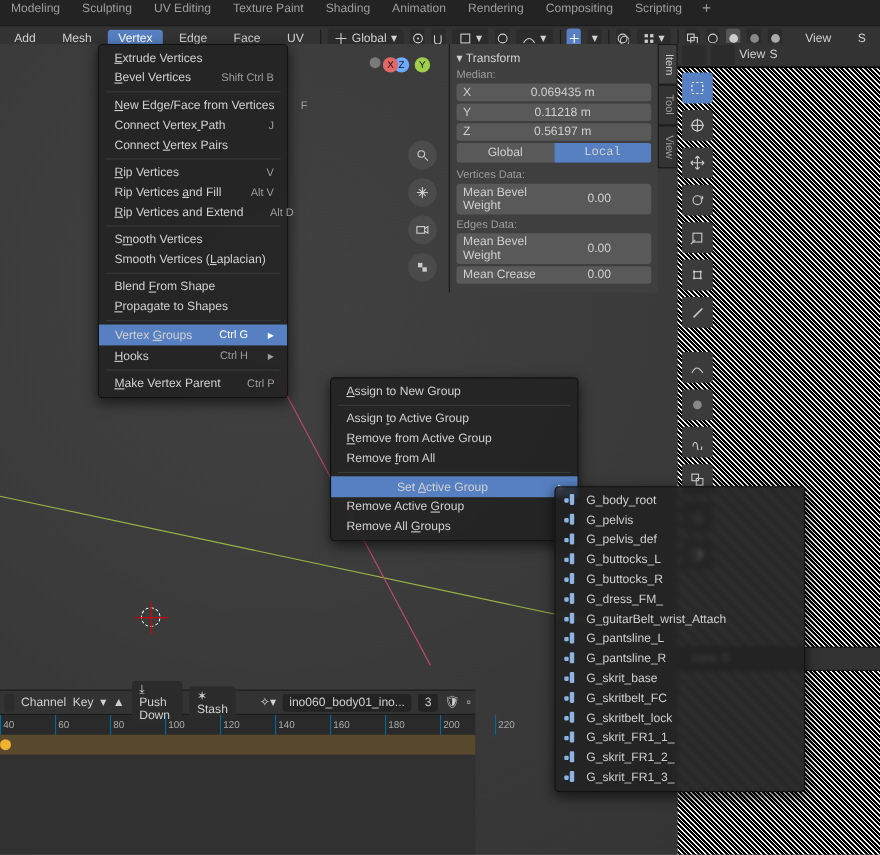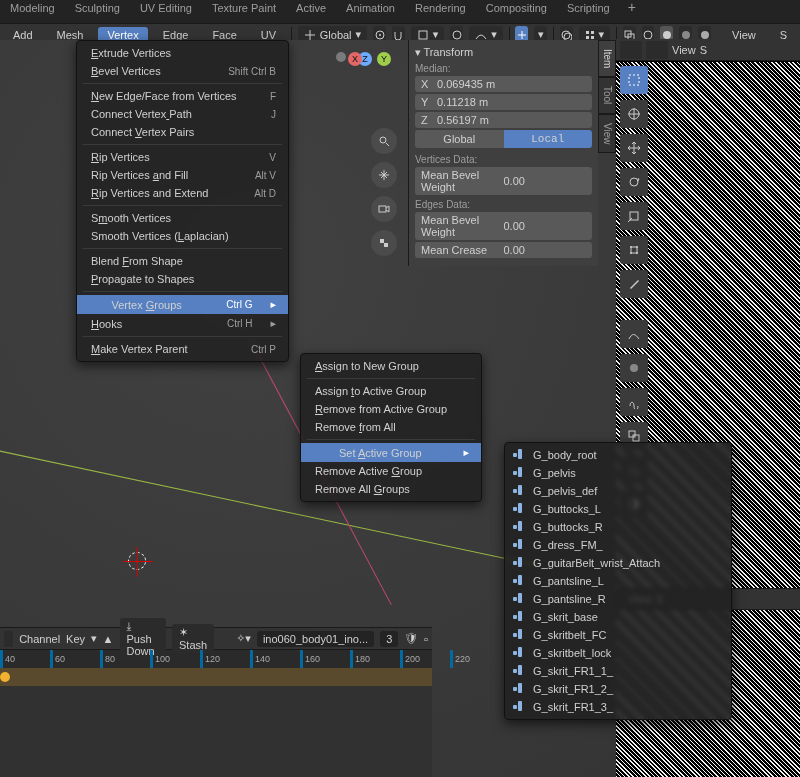--- a/index.html
+++ b/index.html
@@ -36,42 +36,42 @@
   .navdot{width:26px;height:26px;border-radius:50%;background:#4b4b4b;display:flex;align-items:center;justify-content:center;color:#bbb;}
   
   .npanel{position:absolute;right:18px;top:0;width:190px;background:var(--panel);border-left:1px solid var(--line);padding:6px;}
   .ntabs{position:absolute;right:0;top:0;width:18px;display:flex;flex-direction:column;}
   .ntab{writing-mode:vertical-rl;padding:8px 2px;background:var(--bg2);color:var(--text2);border:1px solid var(--line);font-size:10px;}
   .ntab.active{background:var(--panel);color:var(--text);}
   .npanel h4{margin:0 0 4px;font-weight:normal;font-size:11px;}
   .npanel .lbl{color:var(--text2);font-size:10px;margin:4px 0 2px;}
   .nrow{display:flex;align-items:center;background:var(--field);border-radius:3px;margin-bottom:2px;padding:2px 6px;}
   .nrow span:first-child{flex:0 0 16px;color:var(--text);}
-  .nrow span:last-child{flex:1;text-align:left;}
+  .nrow span:last-child{flex:1;text-align:center;}
   .toggle2{display:flex;border-radius:3px;overflow:hidden;margin:2px 0 6px;}
   .toggle2 div{flex:1;text-align:center;padding:3px 0;background:var(--field);}
   .toggle2 div.on{background:var(--blue);font-family:Liberation Mono, monospace;}
   
   .uvstrip{width:184px;background:#000;position:relative;}
   .uvhdr{position:absolute;top:-1px;left:0;right:0;height:22px;background:var(--bg2);border-bottom:1px solid var(--line);display:flex;gap:4px;align-items:center;padding:0 4px;}
   .uvhdr .tool{width:22px;height:18px;background:var(--bg1);border-radius:2px;}
   .uvhdr2{position:absolute;top:548px;left:0;right:0;height:22px;background:var(--bg2);border-top:1px solid var(--line);border-bottom:1px solid var(--line);display:flex;gap:4px;align-items:center;padding:0 4px;}
   .uv-noise{position:absolute;top:22px;left:0;right:0;bottom:0;background:
     repeating-linear-gradient(45deg,#fff 0 1px,#000 1px 3px),
     repeating-linear-gradient(-45deg,#fff 0 1px,transparent 1px 4px);mix-blend-mode:screen;opacity:.95;}
   .uv-tools{position:absolute;top:26px;left:4px;display:flex;flex-direction:column;gap:6px;}
   .uv-tool{width:28px;height:28px;background:#3b3b3b;border-radius:3px;display:flex;align-items:center;justify-content:center;color:#ccc;}
   .uv-tool.sel{background:var(--blue);}
   
   .dope{position:absolute;left:0;right:184px;bottom:0;height:150px;background:#313131;border-top:1px solid var(--line);}
   .dope .dhdr{height:22px;background:var(--bg2);display:flex;align-items:center;gap:6px;padding:0 4px;border-bottom:1px solid var(--line);}
   .dope .dhdr .dbtn{padding:2px 7px;background:var(--bg1);border-radius:3px;}
   .dope .dhdr .field{background:var(--bg0);padding:2px 6px;border-radius:3px;}
   .dope .ruler{height:18px;background:#2a2a2a;display:flex;}
-  .dope .tick{flex:0 0 50px;border-left:3px solid #0369a1;font-size:9px;color:#aaa;padding-left:2px;line-height:18px;}
+  .dope .tick{flex:0 0 50px;border-left:1px solid #0369a1;font-size:9px;color:#aaa;padding-left:2px;line-height:18px;}
   .dope .track{height:18px;background:#5a4a2d;margin-top:0;position:relative;}
   .dope .key{position:absolute;left:0;top:4px;width:10px;height:10px;background:#f0b030;border-radius:50%;}
   
   .menu{position:absolute;background:#1f1f1fcc;backdrop-filter:blur(2px);border:1px solid #111;border-radius:4px;padding:3px 0;box-shadow:0 4px 12px rgba(0,0,0,.6);}
   .menu .mi{display:flex;align-items:center;padding:3px 12px 3px 14px;white-space:nowrap;cursor:pointer;}
   .menu .mi .mlabel{flex:1;}
   .menu .mi .sc{color:var(--text2);margin-left:24px;font-size:10px;}
   .menu .mi .arr{margin-left:18px;color:var(--text2);}
   .menu .mi.hi{background:var(--blue);text-align:center;}
   .menu .mi.hi .sc,.menu .mi.hi .arr,.menu .mi.hi .mlabel{color:#fff;}
@@ -83,21 +83,21 @@
   u{text-decoration:underline;}
 </style>
 </head>
 <body>
 
 <div class="wstabs" id="wstabs">
     <div class="wstab">Modeling</div>
     <div class="wstab">Sculpting</div>
     <div class="wstab">UV Editing</div>
     <div class="wstab">Texture Paint</div>
-    <div class="wstab">Active</div>
+    <div class="wstab">Shading</div>
     <div class="wstab">Animation</div>
     <div class="wstab">Rendering</div>
     <div class="wstab">Compositing</div>
     <div class="wstab">Scripting</div>
     <div class="wstab plus">+</div>
   </div>
 
 <div class="hdr">
   <span class="btn">Add</span>
   <span class="btn">Mesh</span>
@@ -393,21 +393,21 @@
     </div>
     <div class="uvhdr2">
       <div class="tool"></div>
       <div class="tool"></div>
       <span>View</span>
       <span>S</span>
     </div>
   </div>
 </div>
 
-<div class="menu" id="vertex-menu" style="left:76px;top:40px;width:213px">
+<div class="menu" id="vertex-menu" style="left:89px;top:40px;width:173px">
     <div class="mi">
       <span class="mlabel"><span><u>E</u>xtrude Vertices</span></span>
     </div>
     <div class="mi">
       <span class="mlabel"><span><u>B</u>evel Vertices</span></span>
       <span class="sc">Shift Ctrl B</span>
     </div>
     <hr>
     <div class="mi">
       <span class="mlabel"><span><u>N</u>ew Edge/Face from Vertices</span></span>
@@ -457,21 +457,21 @@
       <span class="mlabel"><span><u>H</u>ooks</span></span>
       <span class="sc">Ctrl H</span>
       <span class="arr">▸</span>
     </div>
     <hr>
     <div class="mi">
       <span class="mlabel"><span><u>M</u>ake Vertex Parent</span></span>
       <span class="sc">Ctrl P</span>
     </div>
   </div>
-<div class="menu" id="vg-menu" style="left:300px;top:353px;width:182px">
+<div class="menu" id="vg-menu" style="left:300px;top:343px;width:226px">
     <div class="mi">
       <span class="mlabel"><span><u>A</u>ssign to New Group</span></span>
     </div>
     <hr>
     <div class="mi">
       <span class="mlabel"><span>Assign <u>t</u>o Active Group</span></span>
     </div>
     <div class="mi">
       <span class="mlabel"><span><u>R</u>emove from Active Group</span></span>
     </div>

